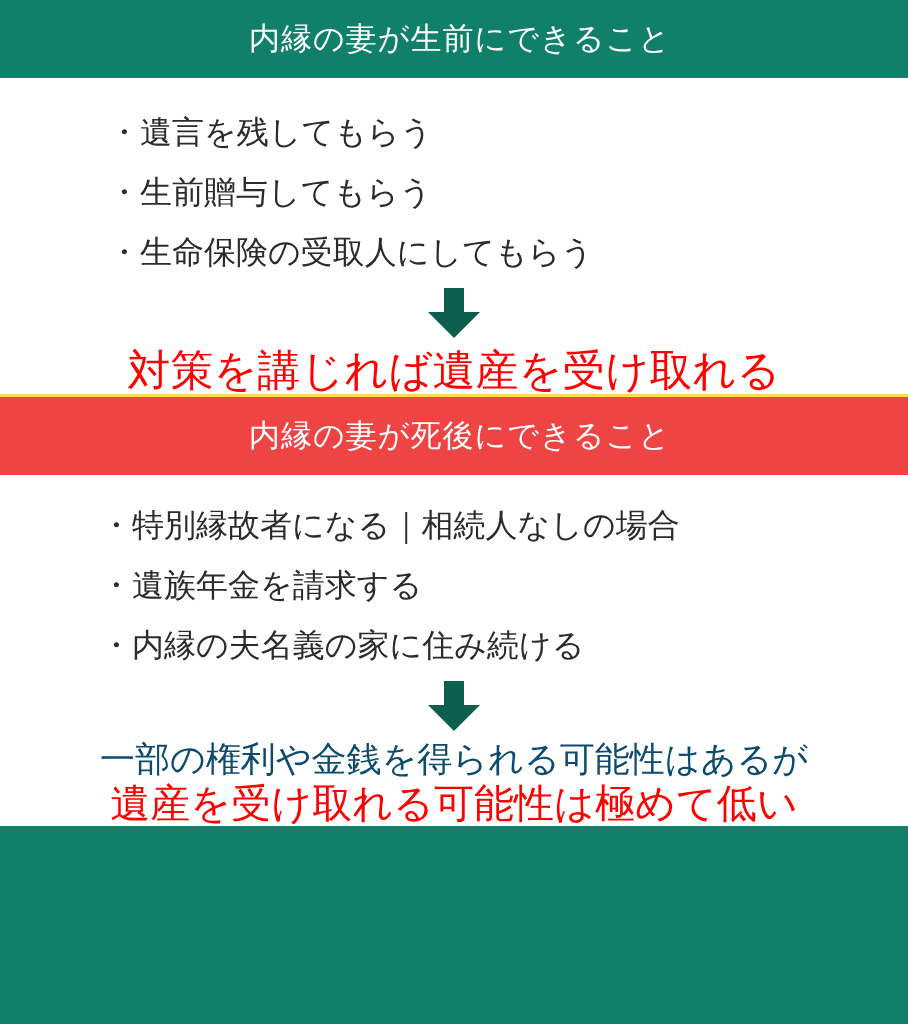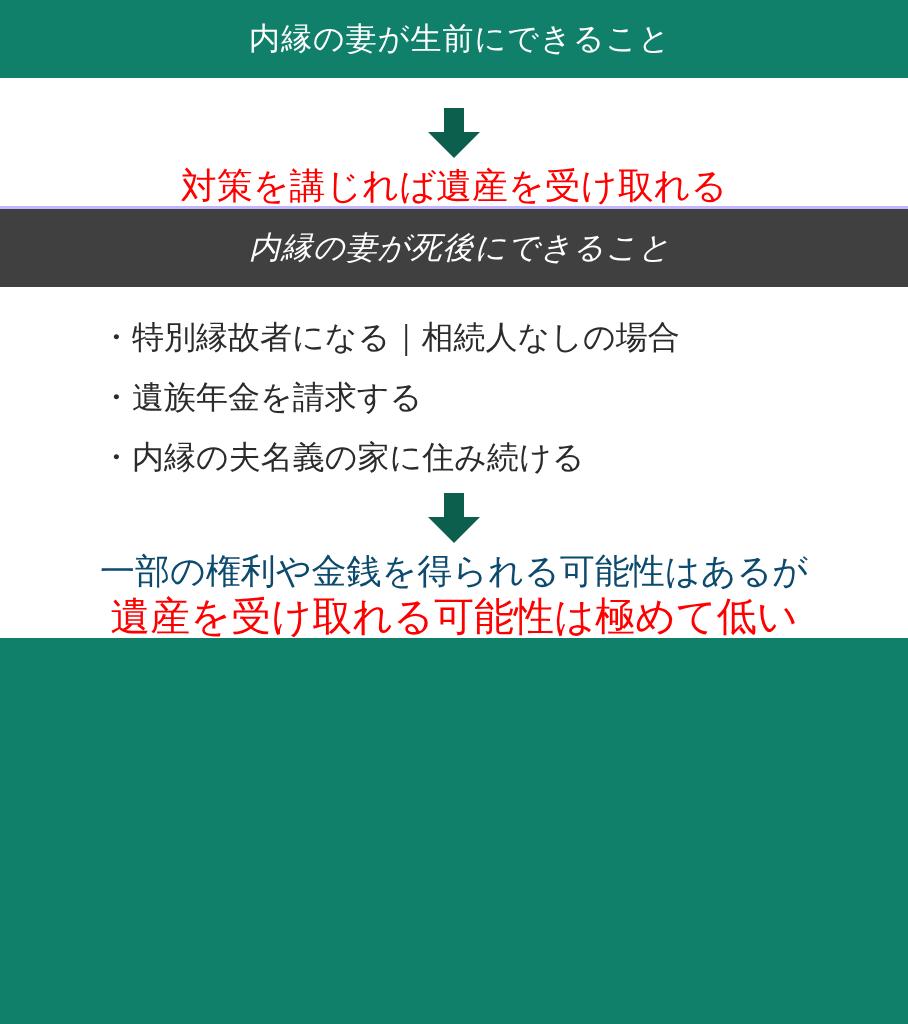--- a/index.html
+++ b/index.html
@@ -34,23 +34,22 @@
     justify-content: center;
     color: #ffffff;
     font-size: 31px;
     letter-spacing: 1px;
     padding-left: 12px;
   }
   .header-green {
     background: #11806a;
   }
   .header-gray {
-    background: #404040;
-    border-top: 3px solid #c4b5fd;
-    font-style: italic;
+    background: #ef4444;
+    border-top: 3px solid #fde047;
   }
   .panel-body {
     background: #ffffff;
     flex: 1;
     display: flex;
     flex-direction: column;
     justify-content: flex-start;
     box-sizing: border-box;
   }
   .panel1 .panel-body {
@@ -84,21 +83,21 @@
     align-items: center;
     margin-top: 6px;
     margin-bottom: 4px;
   }
   .arrow-svg {
     display: block;
   }
 
   .conclusion {
     text-align: center;
-    font-size: 36px;
+    font-size: 43px;
     color: #ff0000;
     line-height: 1.12;
     white-space: nowrap;
   }
   .pretext {
     text-align: center;
     font-size: 35px;
     color: #0c4a6e;
     line-height: 1.15;
     white-space: nowrap;
@@ -112,20 +111,25 @@
   }
 </style>
 </head>
 <body>
 
 <div class="page">
 
   <section class="panel panel1">
     <div class="panel-header header-green">内縁の妻が生前にできること</div>
     <div class="panel-body">
+      <ul class="bullet-list">
+        <li class="bullet-item">・遺言を残してもらう</li>
+        <li class="bullet-item">・生前贈与してもらう</li>
+        <li class="bullet-item">・生命保険の受取人にしてもらう</li>
+      </ul>
       <div class="arrow-wrap">
         <svg class="arrow-svg" width="56" height="52" viewBox="0 0 56 52">
           <polygon points="18,0 38,0 38,24 54,24 28,50 2,24 18,24" fill="#0d5f4d"></polygon>
         </svg>
       </div>
       <div class="conclusion-block">
         <div class="conclusion">対策を講じれば遺産を受け取れる</div>
       </div>
     </div>
   </section>

